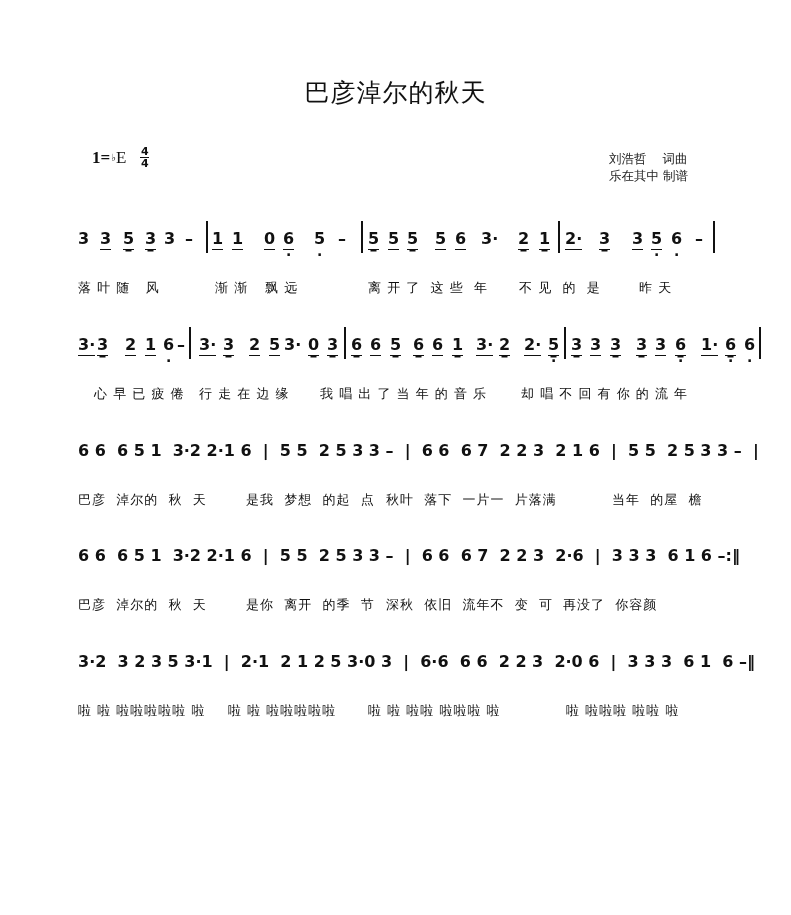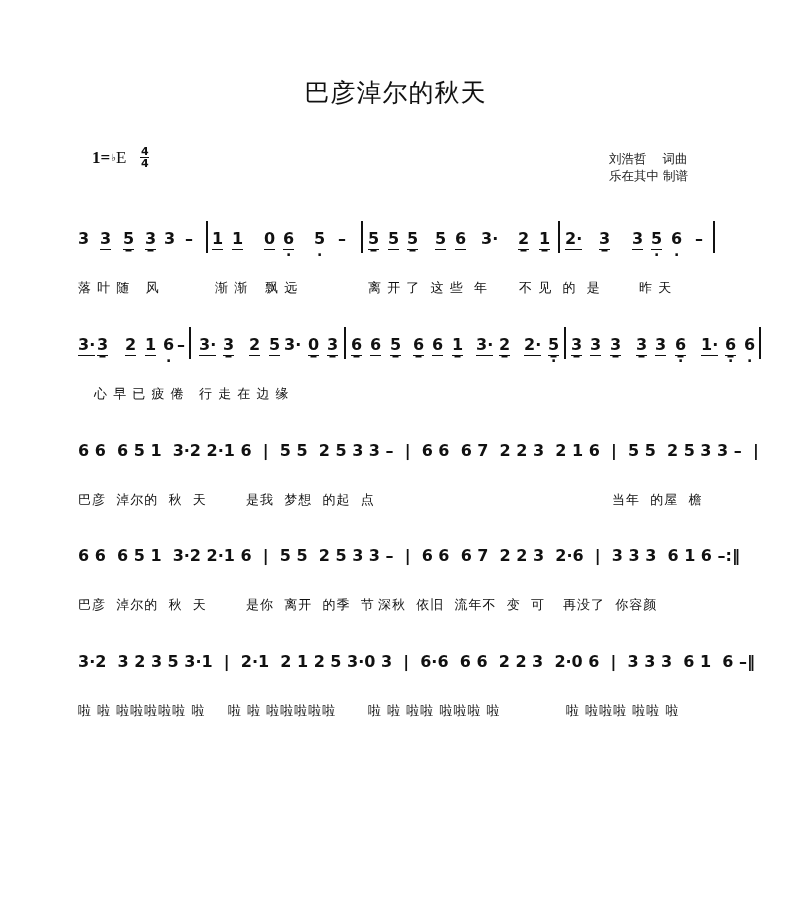--- a/index.html
+++ b/index.html
@@ -118,38 +118,41 @@
       <span class="n" style="left: 577px; border-bottom: 1.5px solid rgb(17, 17, 17);">3</span>
       <span class="n" style="left: 597px; border-bottom: 1.5px solid rgb(17, 17, 17); box-shadow: rgb(17, 17, 17) 0px 4px 0px -2.5px;">6<span style="position: absolute; left: 3px; top: 16px; font-size: 14px;">·</span></span>
       <span class="n" style="left: 623px; border-bottom: 1.5px solid rgb(17, 17, 17);">1·</span>
       <span class="n" style="left: 647px; border-bottom: 1.5px solid rgb(17, 17, 17); box-shadow: rgb(17, 17, 17) 0px 4px 0px -2.5px;">6<span style="position: absolute; left: 3px; top: 16px; font-size: 14px;">·</span></span>
       <span class="n" style="left: 666px;">6<span style="position: absolute; left: 3px; top: 16px; font-size: 14px;">·</span></span>
       <div class="bar" style="left: 681px;"></div>
     </div>
   <div class="lyrics">
     <span style="left:16px">心 早 已 疲 倦</span>
     <span style="left:121px">行 走 在 边 缘</span>
+    <span style="left:242px">我 唱 出 了 当 年 的 音 乐</span>
+    <span style="left:443px">却 唱 不 回 有 你 的 流 年</span>
   </div>
 </div>
 
 <div class="row" style="top:441px">
   <div class="notes" style="font-weight:bold;font-size:16px;white-space:pre;">6 6  6 5 1  3·2 2·1 6  |  5 5  2 5 3 3 –  |  6 6  6 7  2 2 3  2 1 6  |  5 5  2 5 3 3 –  |</div>
   <div class="lyrics">
     <span style="left:0">巴彦  淖尔的  秋  天</span>
     <span style="left:168px">是我  梦想  的起  点</span>
+    <span style="left:308px">秋叶  落下  一片一  片落满</span>
     <span style="left:534px">当年  的屋  檐</span>
   </div>
 </div>
 
 <div class="row" style="top:546px">
   <div class="notes" style="font-weight:bold;font-size:16px;white-space:pre;">6 6  6 5 1  3·2 2·1 6  |  5 5  2 5 3 3 –  |  6 6  6 7  2 2 3  2·6  |  3 3 3  6 1 6 –:‖</div>
   <div class="lyrics">
     <span style="left:0">巴彦  淖尔的  秋  天</span>
     <span style="left:168px">是你  离开  的季  节</span>
-    <span style="left:300px">深秋  依旧  流年不  变  可</span>
+    <span style="left:308px">深秋  依旧  流年不  变  可</span>
     <span style="left:485px">再没了  你容颜</span>
   </div>
 </div>
 
 <div class="row" style="top:652px">
   <div class="notes" style="font-weight:bold;font-size:16px;white-space:pre;text-align:center;">3·2  3 2 3 5 3·1  |  2·1  2 1 2 5 3·0 3  |  6·6  6 6  2 2 3  2·0 6  |  3 3 3  6 1  6 –‖</div>
   <div class="lyrics">
     <span style="left:0">啦 啦 啦啦啦啦啦 啦</span>
     <span style="left:150px">啦 啦 啦啦啦啦啦</span>
     <span style="left:290px">啦 啦 啦啦 啦啦啦 啦</span>

